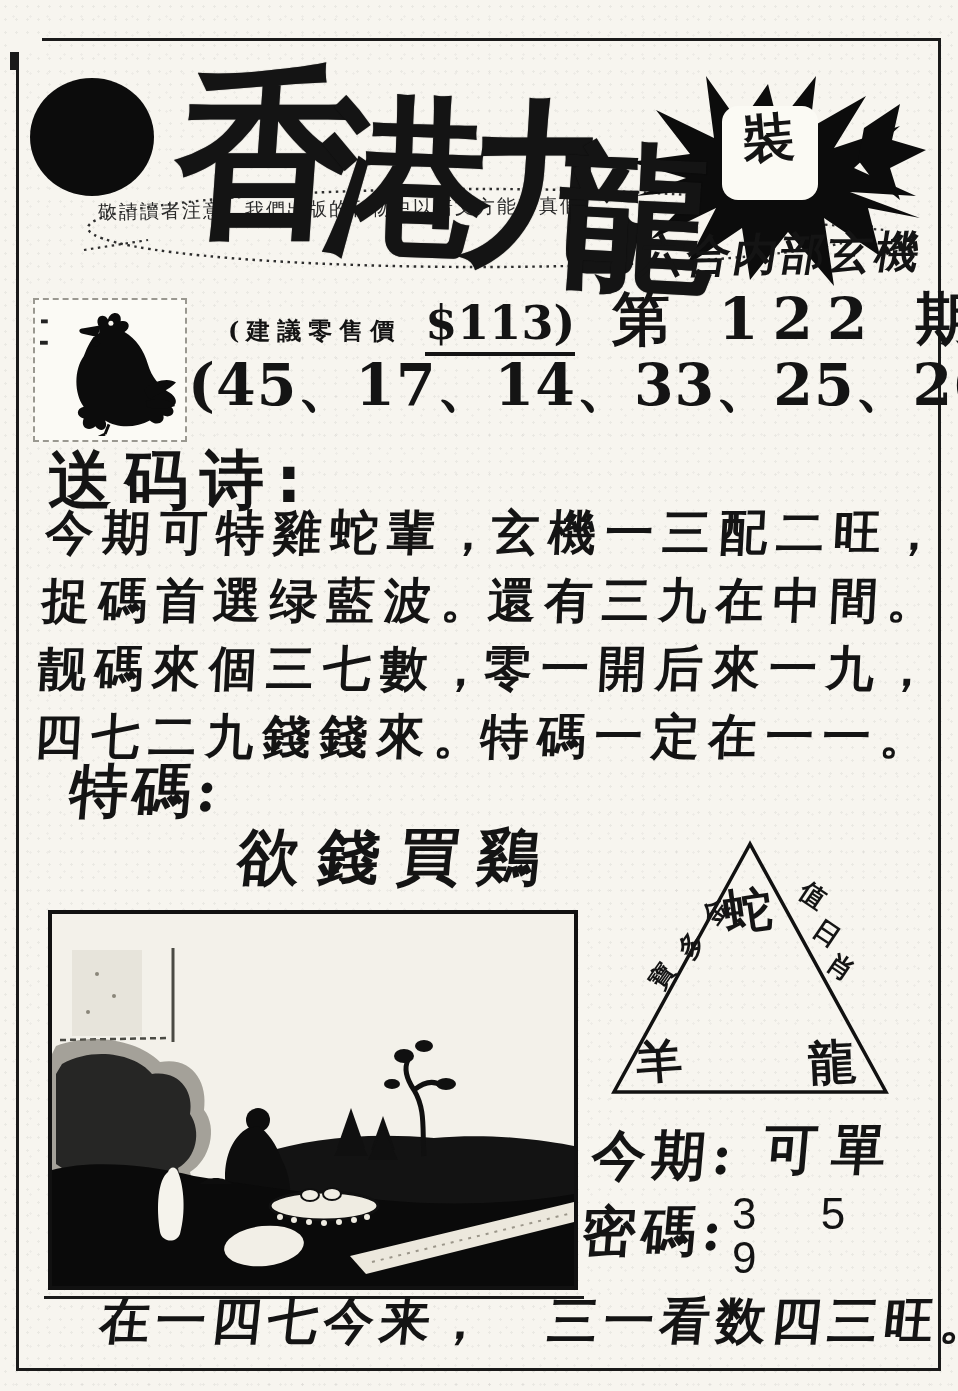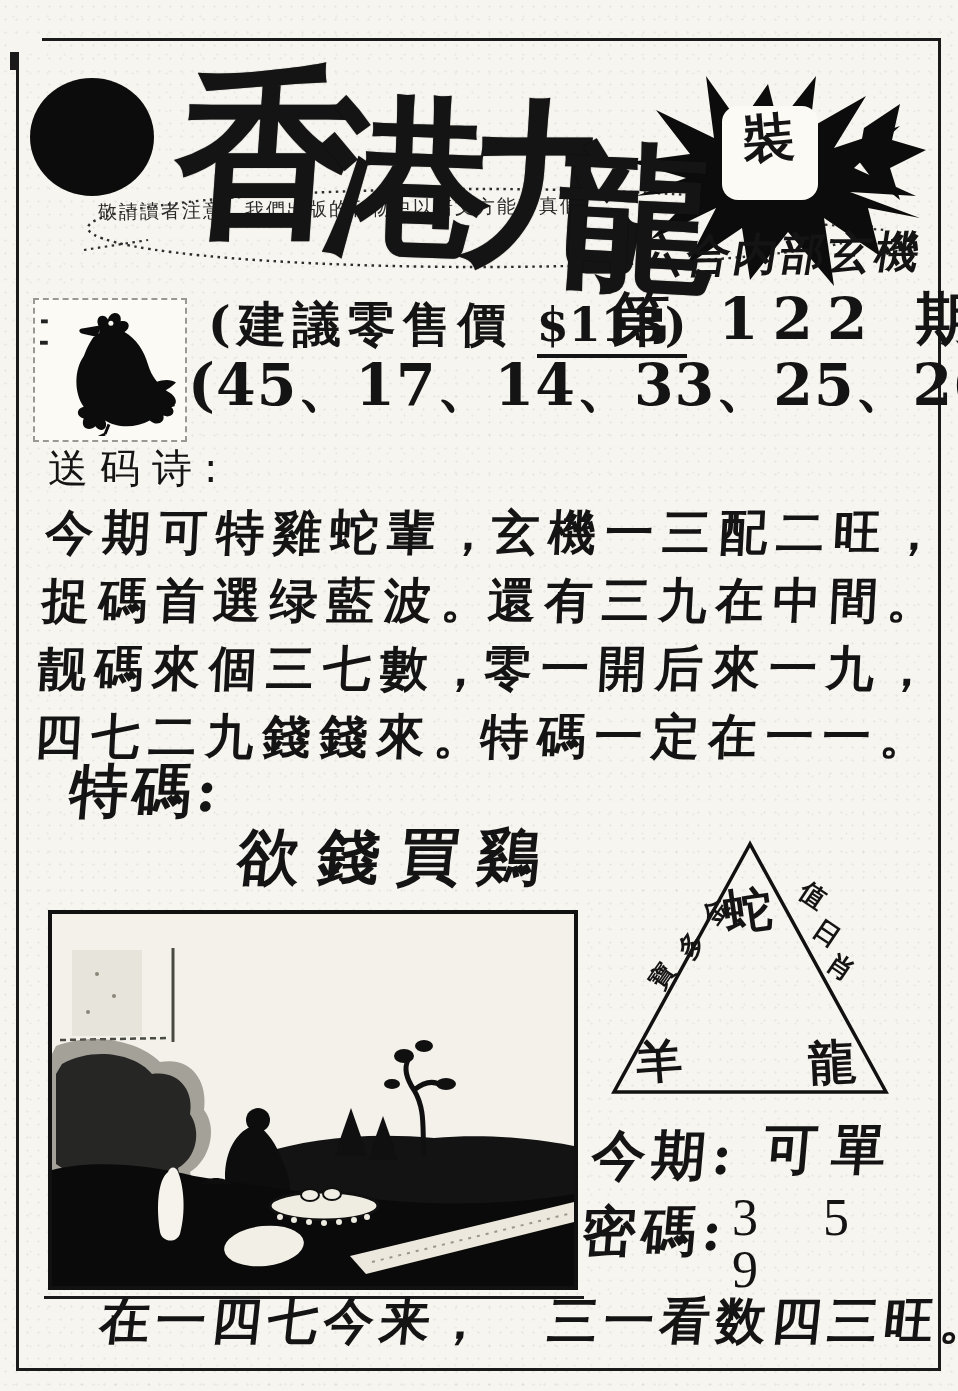--- a/index.html
+++ b/index.html
@@ -46,31 +46,31 @@
   .subtitle{
     left:640px;top:232px;z-index:3;font-size:44px;font-weight:bold;
     letter-spacing:3px;white-space:nowrap;transform:skewX(-10deg) rotate(-1deg);
     line-height:1;
   }
   .rooster-box{
     left:33px;top:298px;width:150px;height:140px;
     border:2px dashed #9a9890;background:#fbfaf5;
   }
   .price-line{left:208px;top:300px;white-space:nowrap;line-height:1;}
-  .price-label{font-size:48px;letter-spacing:7px;font-weight:600;}
+  .price-label{font-size:24px;letter-spacing:7px;font-weight:600;margin-left:20px;}
   .price-value{
     font-size:46px;font-weight:bold;margin-left:24px;
     border-bottom:4px solid #141414;padding-bottom:2px;
   }
   .issue{left:612px;top:290px;font-size:58px;font-weight:bold;
     letter-spacing:14px;white-space:nowrap;line-height:1;}
   .numbers-line{left:188px;top:356px;font-size:57px;font-weight:600;
     white-space:nowrap;line-height:1;letter-spacing:1px;}
   .poem-heading{
-    left:48px;top:448px;font-size:40px;font-weight:normal;
+    left:48px;top:448px;font-size:64px;font-weight:bold;
     font-family:"DejaVu Sans","Liberation Sans",sans-serif;
     letter-spacing:12px;line-height:1;
   }
   .poem-col{top:498px;width:452px;font-size:48px;font-weight:600;
     letter-spacing:9px;line-height:68px;white-space:nowrap;
     transform:skewX(-3deg);}
   .poem-left{left:40px;}
   .poem-right{left:486px;}
   .special-heading{left:70px;top:762px;font-size:58px;font-weight:bold;
     letter-spacing:5px;line-height:1;transform:skewX(-5deg);}
@@ -91,22 +91,22 @@
   .tri-le1{left:678px;top:932px;transform:rotate(-55deg);}
   .tri-le2{left:650px;top:964px;transform:rotate(-55deg);font-size:24px;}
   .tri-re0{left:800px;top:882px;transform:rotate(34deg);}
   .tri-re1{left:814px;top:920px;transform:rotate(34deg);}
   .tri-re2{left:828px;top:954px;transform:rotate(34deg);}
   .panel-label{font-size:54px;font-weight:bold;letter-spacing:6px;line-height:1;
     transform:skewX(-5deg);}
   .panel-value{font-size:54px;font-weight:bold;letter-spacing:14px;line-height:1;
     transform:skewX(-5deg);}
   .code-digits{
-    left:732px;top:1192px;font-size:52px;letter-spacing:26px;line-height:1;
-    font-family:Liberation Serif, serif;font-weight:400;
+    left:732px;top:1192px;font-size:44px;letter-spacing:26px;line-height:1;
+    font-family:Liberation Sans, sans-serif;font-weight:400;
   }
   .footer-line{left:100px;top:1296px;white-space:nowrap;line-height:1;}
   .footer-line span{font-size:50px;font-weight:bold;letter-spacing:6px;
     display:inline-block;transform:skewX(-6deg);}
   .footer-gap{width:46px;display:inline-block;}
 </style>
 </head>
 <body>
 
 <div class="page">

